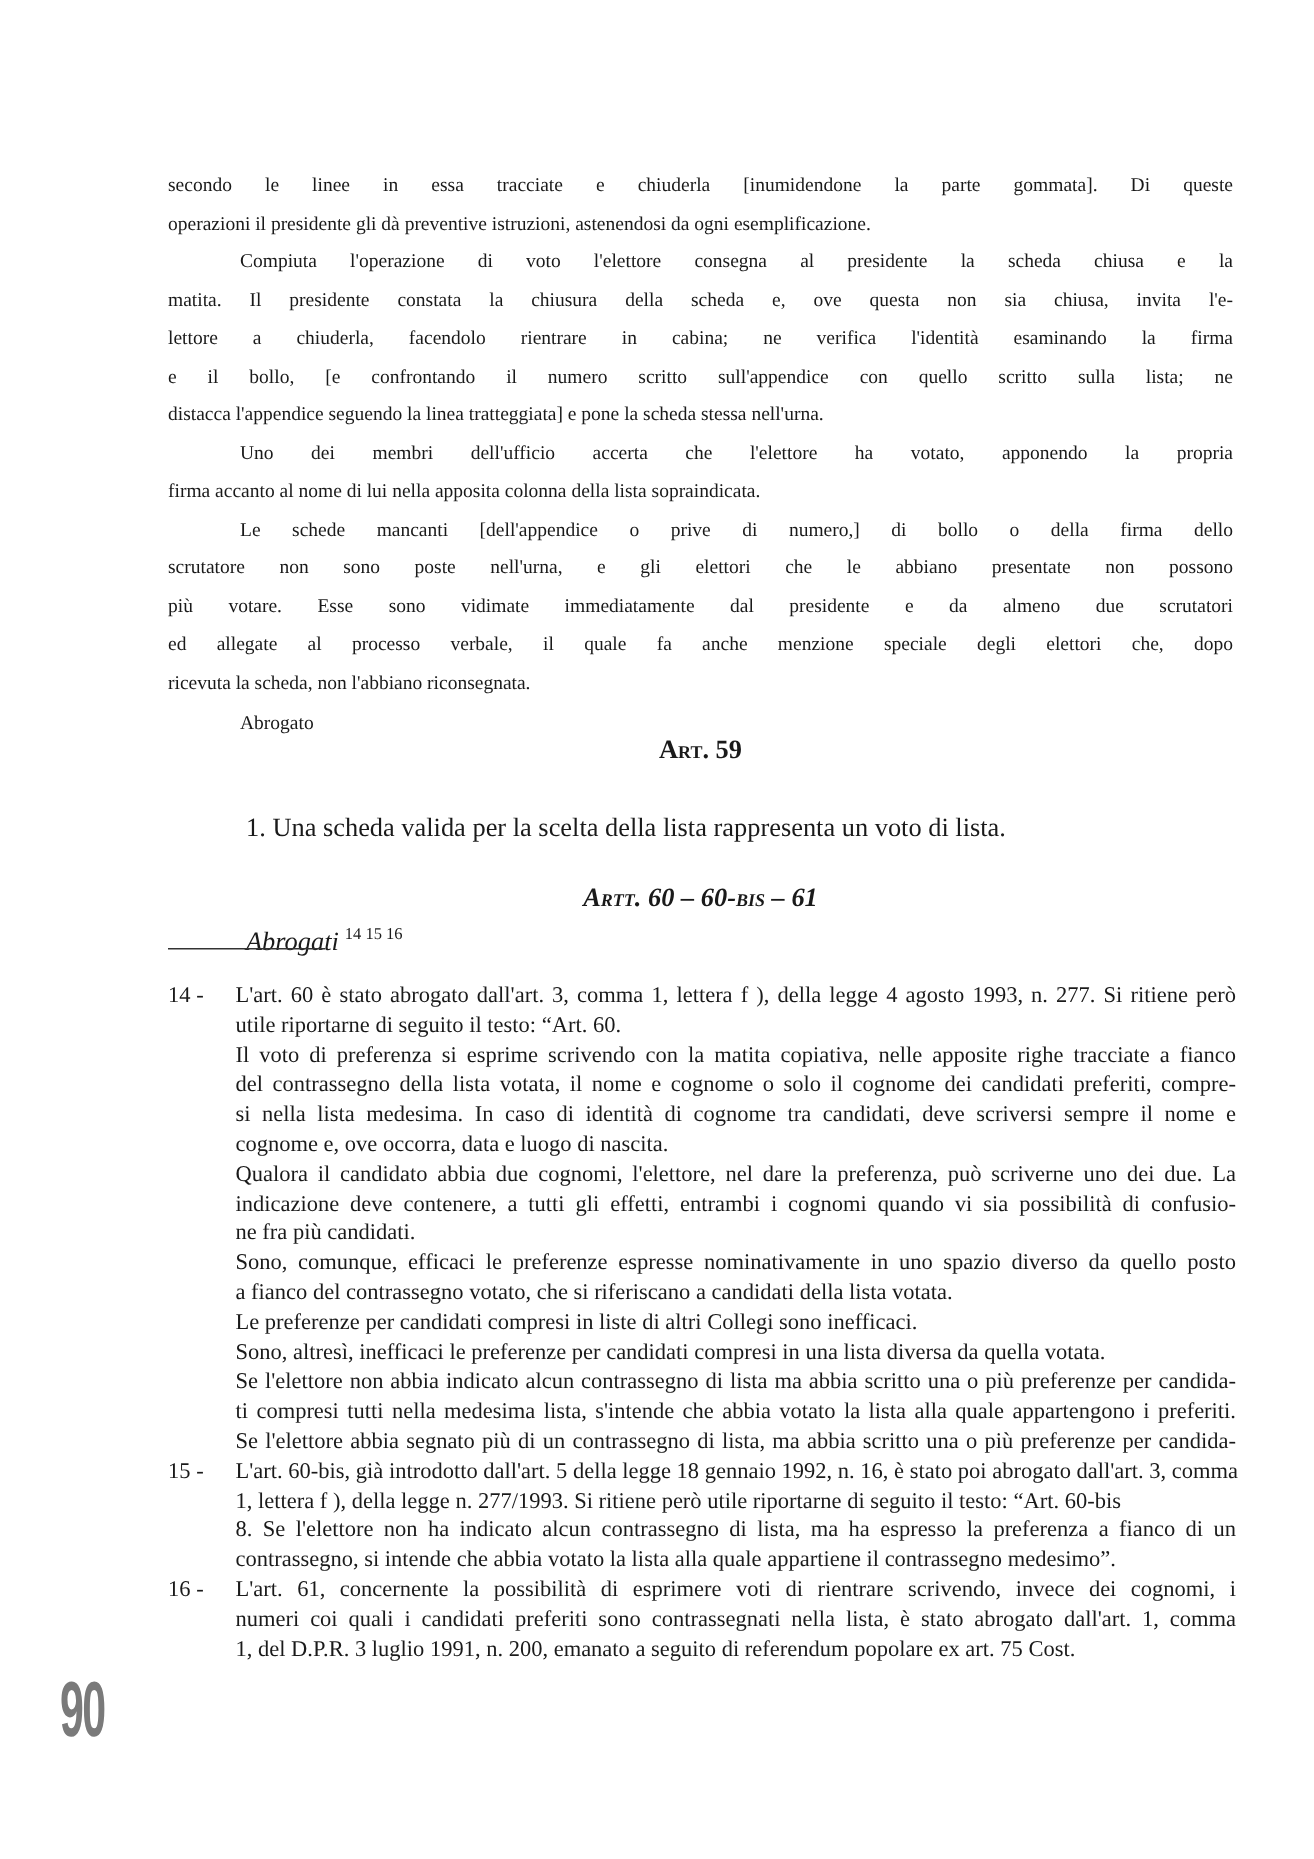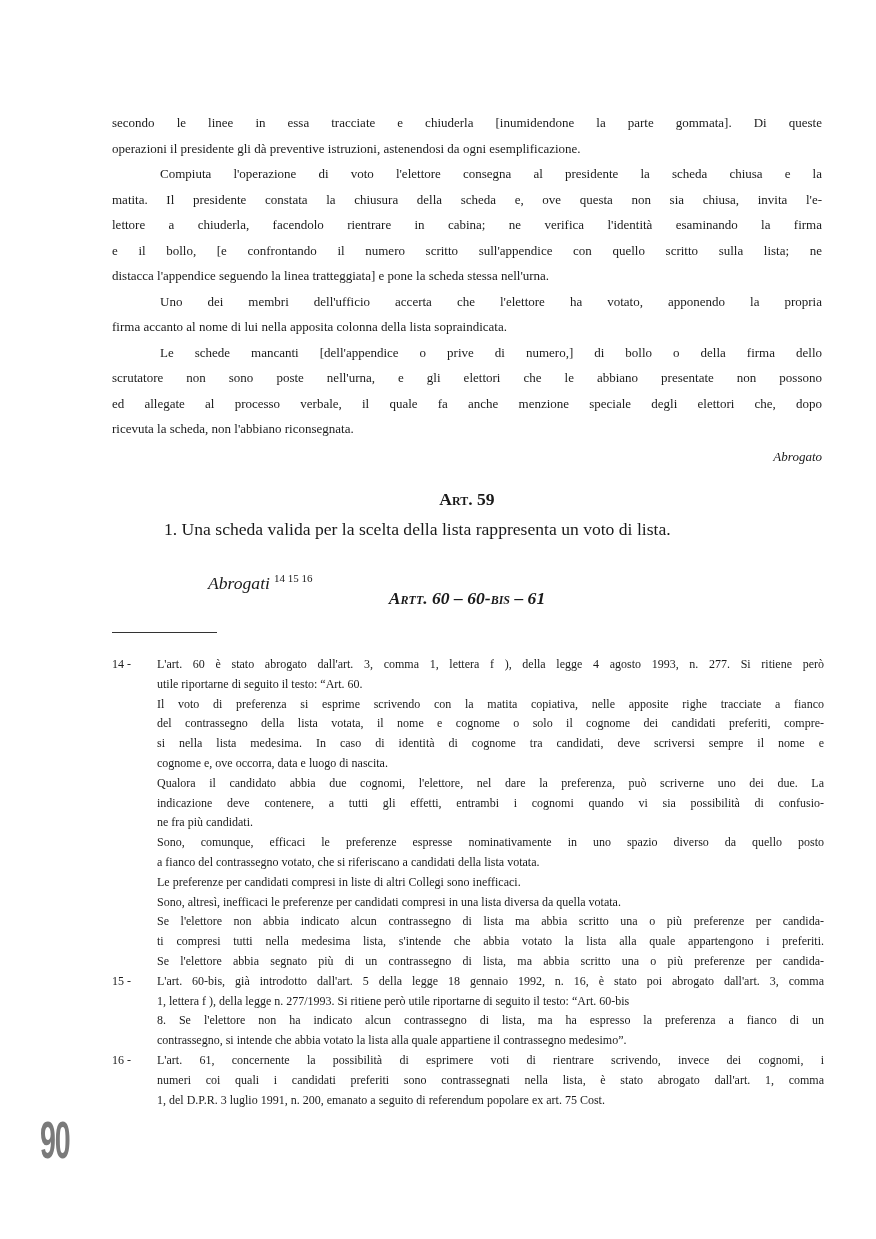--- a/index.html
+++ b/index.html
@@ -3,27 +3,27 @@
 <meta charset="utf-8">
 <style>
   html, body { margin: 0; padding: 0; background: #ffffff; }
   body { width: 876px; height: 1239px; position: relative; overflow: hidden;
          font-family: "Liberation Serif", "DejaVu Serif", serif; color: #1a1a1a; }
   .page { position: absolute; left: 0; top: 0; width: 876px; height: 1239px; }
   .body-text { position: absolute; left: 112px; width: 710px; top: 86px; font-size: 13px; line-height: 25.5px; margin-top: 24px; }
   .line { white-space: nowrap; display: block; text-align: justify; text-align-last: justify; }
   .line.last { text-align-last: left; }
   .line.indent { padding-left: 48px; }
-  .abrogato { font-style: italic; padding-left: 48px; margin-top: 2px; display: block; text-align: right; }
+  .abrogato { padding-left: 48px; margin-top: 2px; display: block; }
   .art-title { position: absolute; left: 112px; width: 710px; text-align: center; font-size: 17.6px; font-weight: bold; font-variant: small-caps; }
   .art-line { position: absolute; left: 164px; font-size: 17.6px; white-space: nowrap; }
   .abrogati { position: absolute; left: 164px; font-size: 17.6px; font-style: italic; }
   .abrogati sup { font-style: normal; font-size: 11px; vertical-align: 7px; margin-left: 4px; }
   .rule { position: absolute; left: 112px; top: 632px; width: 105px; height: 1px; background: #333; }
-  .notes { position: absolute; left: 112px; width: 712px; top: 655px; font-size: 12px; line-height: 19.8px; }
+  .notes { position: absolute; left: 112px; width: 712px; top: 655px; font-size: 15px; line-height: 19.8px; }
   .note { position: relative; }
   .note-num { position: absolute; left: 0; top: 0; white-space: nowrap; }
   .nline { display: block; white-space: nowrap; text-align: justify; text-align-last: justify; padding-left: 45px; }
   .nline.last { text-align-last: left; }
   .page-number { position: absolute; left: 40px; top: 1110px; font-family: "Liberation Sans", "DejaVu Sans", sans-serif;
                  font-weight: bold; font-size: 52px; color: #7a7a7a; transform: scaleX(0.55); transform-origin: left top; letter-spacing: -2px; }
 </style>
 </head>
 <body>
 
@@ -41,31 +41,32 @@
       <span class="line">e il bollo, [e confrontando il numero scritto sull'appendice con quello scritto sulla lista; ne</span>
       <span class="line last">distacca l'appendice seguendo la linea tratteggiata] e pone la scheda stessa nell'urna.</span>
     </div>
     <div>
       <span class="line indent">Uno dei membri dell'ufficio accerta che l'elettore ha votato, apponendo la propria</span>
       <span class="line last">firma accanto al nome di lui nella apposita colonna della lista sopraindicata.</span>
     </div>
     <div>
       <span class="line indent">Le schede mancanti [dell'appendice o prive di numero,] di bollo o della firma dello</span>
       <span class="line">scrutatore non sono poste nell'urna, e gli elettori che le abbiano presentate non possono</span>
+      <span class="line">più votare. Esse sono vidimate immediatamente dal presidente e da almeno due scrutatori</span>
       <span class="line">ed allegate al processo verbale, il quale fa anche menzione speciale degli elettori che, dopo</span>
       <span class="line last">ricevuta la scheda, non l'abbiano riconsegnata.</span>
     </div>
     <span class="abrogato">Abrogato</span>
   </div>
 
   <div class="art-title" style="top:489px;">Art. 59</div>
-  <div class="art-line" style="top:519px;">1. Una scheda valida per la scelta della lista rappresenta un voto di lista.</div>
+  <div class="art-line" style="top:541px;">1. Una scheda valida per la scelta della lista rappresenta un voto di lista.</div>
 
   <div class="art-title" style="top:588px;font-style:italic;">Artt. 60 – 60-bis – 61</div>
-  <div class="abrogati" style="top:572px;margin-left:44px;">
+  <div class="abrogati" style="top:617px;">
     <span>Abrogati</span><sup>14 15 16</sup>
   </div>
 
   <div class="rule"></div>
 
   <div class="notes">
     <div class="note" id="fn0">
       <span class="note-num">14 -</span>
     <span class="nline">L'art. 60 è stato abrogato dall'art. 3, comma 1, lettera f ), della legge 4 agosto 1993, n. 277. Si ritiene però</span>
         <span class="nline last">utile riportarne di seguito il testo: “Art. 60.</span>

